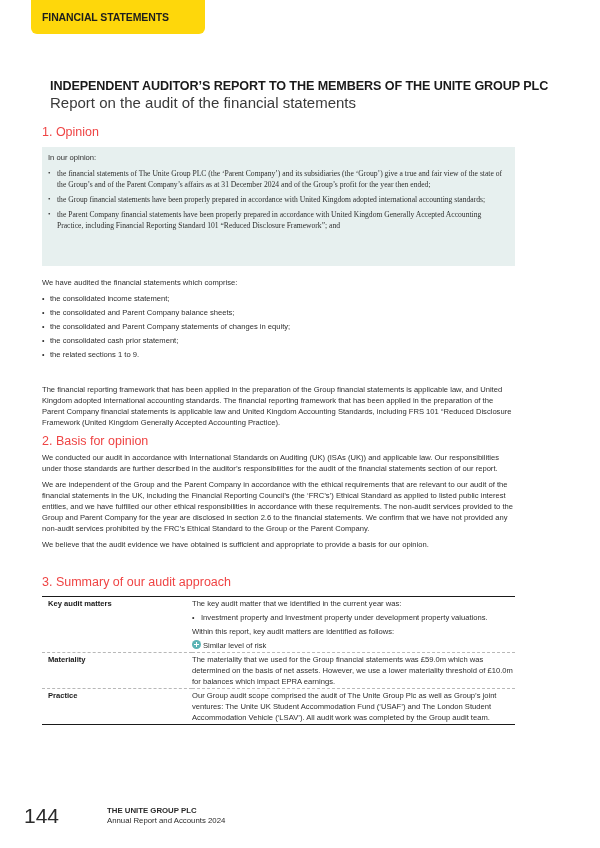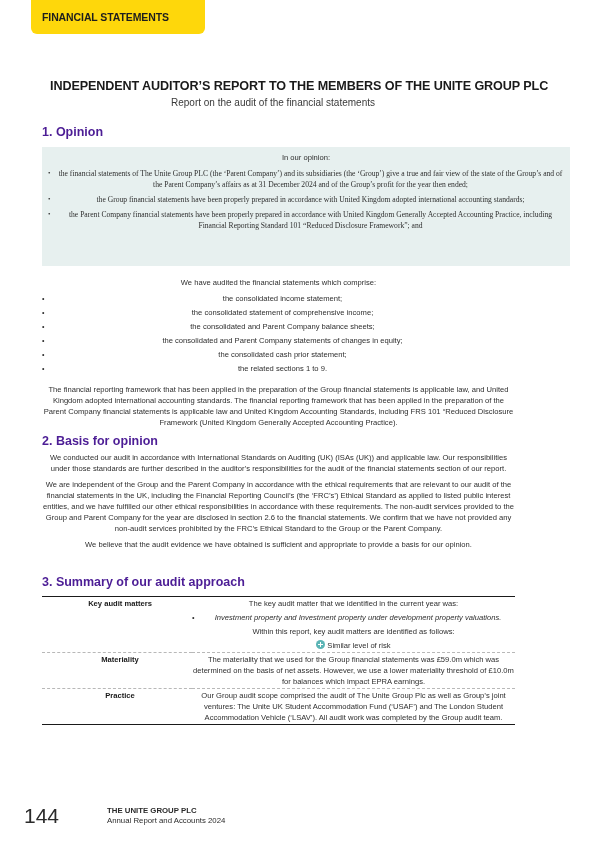--- a/index.html
+++ b/index.html
@@ -1,38 +1,38 @@
 <!DOCTYPE html>
 <html><head>
 <meta charset="utf-8">
 <style>
-  * { margin: 0; padding: 0; box-sizing: border-box; text-align: center; }
+  * { margin: 0; padding: 0; box-sizing: border-box; }
   html, body { width: 600px; height: 848px; background: #ffffff; overflow: hidden; }
   body { position: relative; font-family: "Liberation Sans", "DejaVu Sans", sans-serif; color: #2b2b2b; }
 
   .tab {
     position: absolute; left: 31px; top: 0; width: 174px; height: 34px;
     background: #fed70b; border-radius: 0 0 6px 6px;
   }
   .tab span {
     position: absolute; left: 11px; top: 11px; font-size: 10.5px; font-weight: bold;
     color: #1e1e1e; letter-spacing: -0.1px;
   }
 
   .content { position: absolute; left: 50px; top: 78px; width: 446px; }
   .title { font-size: 12.6px; font-weight: bold; color: #1a1a1a; white-space: nowrap; letter-spacing: -0.1px; line-height: 16px; }
-  .subtitle { font-size: 10px; color: #3a3a3a; line-height: 16px; margin-top: 1px; white-space: nowrap; }
+  .subtitle { font-size: 15px; color: #3a3a3a; line-height: 16px; margin-top: 1px; white-space: nowrap; }
 
-  h2 { font-size: 12.5px; font-weight: bold; color: #4c1d95; line-height: 16px; white-space: nowrap; }
+  h2 { font-size: 12.5px; font-weight: normal; color: #ef4444; line-height: 16px; white-space: nowrap; }
   h2.s1 { position: absolute; left: 42px; top: 124px; }
   h2.s2 { position: absolute; left: 42px; top: 433px; }
   h2.s3 { position: absolute; left: 42px; top: 574px; }
 
   .opinion-box {
-    position: absolute; left: 42px; top: 147px; width: 528px; height: 119px;
+    position: absolute; left: 42px; top: 147px; width: 473px; height: 119px;
     background: #e7f0ef; padding: 5px 6px 0 6px;
   }
   .p { font-size: 7.6px; line-height: 11px; color: #2e2e2e; }
   .bul { position: relative; padding-left: 9px; font-size: 7.6px; line-height: 11px; color: #2e2e2e; }
   .bul::before { content: "\2022"; position: absolute; left: 0; top: 0; font-size: 7px; }
 
   .opinion-box .intro { margin-bottom: 5px; }
   .opinion-box .bul { margin-bottom: 3.8px; font-family: Liberation Serif, serif; }
 
   .block { position: absolute; left: 42px; width: 473px; }
@@ -45,21 +45,21 @@
 
   table.summary {
     position: absolute; left: 42px; top: 596px; width: 473px; border-collapse: collapse;
     border-top: 1.4px solid #1a1a1a; border-bottom: 1.4px solid #1a1a1a;
   }
   table.summary td { vertical-align: top; font-size: 7.6px; line-height: 11px; color: #2e2e2e; padding: 1px 0 1px 0; }
   table.summary tr + tr td { border-top: 1px dashed #b8b8b8; }
   table.summary td.k { width: 150px; font-weight: bold; color: #1a1a1a; padding-left: 6px; }
   table.summary td.v { padding-left: 0; }
   .v .line { margin-bottom: 3px; }
-  .v .em { font-style: italic; }
+  .v .em { }
   .risk-icon {
     display: inline-block; width: 9px; height: 9px; border-radius: 50%; background: #5bb4b5;
     vertical-align: -1px; margin-right: 2px; position: relative;
   }
   .risk-icon::before, .risk-icon::after { content: ""; position: absolute; background: #ffffff; }
   .risk-icon::before { left: 2px; top: 4px; width: 5px; height: 1px; }
   .risk-icon::after { left: 4px; top: 2px; width: 1px; height: 5px; }
 
   .footer-num { position: absolute; left: 24px; top: 803px; font-size: 21px; color: #2b2b2b; line-height: 26px; }
   .footer-co { position: absolute; left: 107px; top: 806px; font-size: 7.8px; font-weight: bold; color: #2b2b2b; line-height: 10px; }
@@ -82,21 +82,20 @@
 <div class="opinion-box">
   <div class="p intro">In our opinion:</div>
   <div class="bul">the financial statements of The Unite Group PLC (the ‘Parent Company’) and its subsidiaries (the ‘Group’) give a true and fair view of the state of the Group’s and of the Parent Company’s affairs as at 31 December 2024 and of the Group’s profit for the year then ended;</div>
   <div class="bul">the Group financial statements have been properly prepared in accordance with United Kingdom adopted international accounting standards;</div>
   <div class="bul">the Parent Company financial statements have been properly prepared in accordance with United Kingdom Generally Accepted Accounting Practice, including Financial Reporting Standard 101 “Reduced Disclosure Framework”; and</div>
 </div>
 
 <div class="block b-audited">
   <div class="p">We have audited the financial statements which comprise:</div>
   <div class="bul">the consolidated income statement;</div>
-  <div class="bul">the consolidated statement of comprehensive income;</div>
   <div class="bul">the consolidated and Parent Company balance sheets;</div>
   <div class="bul">the consolidated and Parent Company statements of changes in equity;</div>
   <div class="bul">the consolidated cash prior statement;</div>
   <div class="bul">the related sections 1 to 9.</div>
 </div>
 
 <div class="block b-framework">
   <div class="p">The financial reporting framework that has been applied in the preparation of the Group financial statements is applicable law, and United Kingdom adopted international accounting standards. The financial reporting framework that has been applied in the preparation of the Parent Company financial statements is applicable law and United Kingdom Accounting Standards, including FRS 101 “Reduced Disclosure Framework (United Kingdom Generally Accepted Accounting Practice).</div>
 </div>
 

